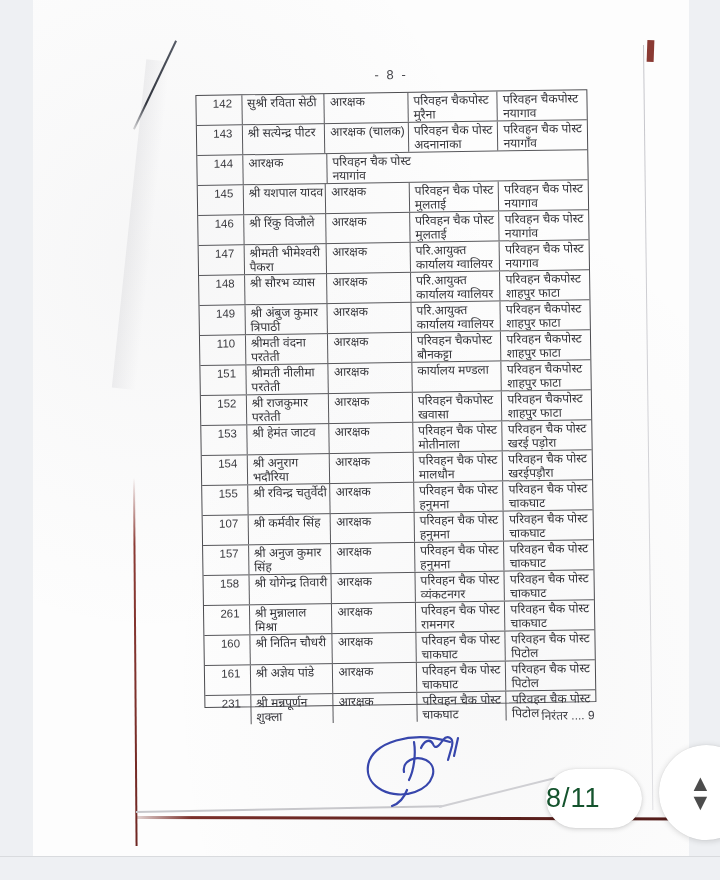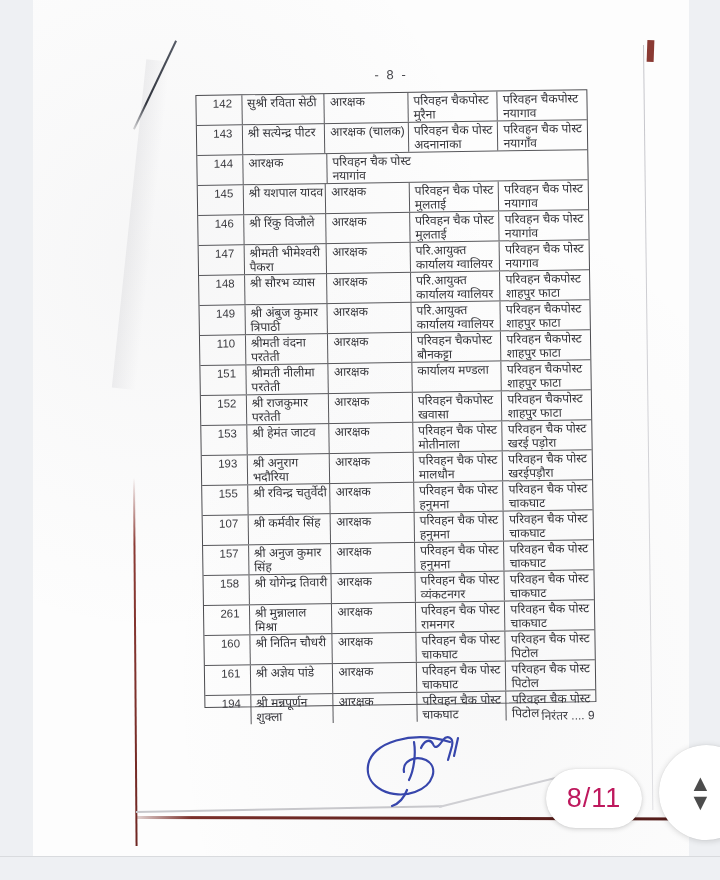--- a/index.html
+++ b/index.html
@@ -83,22 +83,22 @@
   .c-to   { width:90px; }
   .cont-note {
     margin-top:4px; text-align:right; font-size:12px; color:#44444a; padding-right:2px;
   }
   .signature { position:absolute; left:322px; top:726px; }
   
   .page-pill {
     position:absolute; left:546px; top:769px; width:96px; height:59px;
     background:#fff; border-radius:30px;
     box-shadow:0 1px 5px rgba(0,0,0,.18), 0 0 1px rgba(0,0,0,.12);
-    display:flex; align-items:center; justify-content:center;
-    font-size:27px; color:#be185d; letter-spacing:1px;
+    display:flex; align-items:center; justify-content:flex-start;
+    font-size:27px; color:#14532d; letter-spacing:1px;
   }
   .scroll-btn {
     position:absolute; left:659px; top:745px; width:95px; height:95px;
     background:#fff; border-radius:50%;
     box-shadow:0 1px 6px rgba(0,0,0,.16), 0 0 1px rgba(0,0,0,.12);
     display:flex; flex-direction:column; align-items:flex-start; justify-content:center;
     padding-left:30px; cursor:pointer;
   }
   .scroll-btn .tri { font-size:23px; line-height:19px; color:#4c4c4c; }
 </style>
@@ -195,21 +195,21 @@
           <div class="tcell c-to">परिवहन चैकपोस्ट शाहपुर फाटा</div>
         </div>
         <div class="trow">
           <div class="tcell c-sno">153</div>
           <div class="tcell c-name">श्री हेमंत जाटव</div>
           <div class="tcell c-desg">आरक्षक</div>
           <div class="tcell c-from">परिवहन चैक पोस्ट मोतीनाला</div>
           <div class="tcell c-to">परिवहन चैक पोस्ट खरई पड़ोरा</div>
         </div>
         <div class="trow">
-          <div class="tcell c-sno">193</div>
+          <div class="tcell c-sno">154</div>
           <div class="tcell c-name">श्री अनुराग भदौरिया</div>
           <div class="tcell c-desg">आरक्षक</div>
           <div class="tcell c-from">परिवहन चैक पोस्ट मालधौन</div>
           <div class="tcell c-to">परिवहन चैक पोस्ट खरईपड़ौरा</div>
         </div>
         <div class="trow">
           <div class="tcell c-sno">155</div>
           <div class="tcell c-name">श्री रविन्द्र चतुर्वेदी</div>
           <div class="tcell c-desg">आरक्षक</div>
           <div class="tcell c-from">परिवहन चैक पोस्ट हनुमना</div>
@@ -251,21 +251,21 @@
           <div class="tcell c-to">परिवहन चैक पोस्ट पिटोल</div>
         </div>
         <div class="trow">
           <div class="tcell c-sno">161</div>
           <div class="tcell c-name">श्री अज्ञेय पांडे</div>
           <div class="tcell c-desg">आरक्षक</div>
           <div class="tcell c-from">परिवहन चैक पोस्ट चाकघाट</div>
           <div class="tcell c-to">परिवहन चैक पोस्ट पिटोल</div>
         </div>
         <div class="trow">
-          <div class="tcell c-sno">194</div>
+          <div class="tcell c-sno">231</div>
           <div class="tcell c-name">श्री मन्नपूर्णन शुक्ला</div>
           <div class="tcell c-desg">आरक्षक</div>
           <div class="tcell c-from">परिवहन चैक पोस्ट चाकघाट</div>
           <div class="tcell c-to">परिवहन चैक पोस्ट पिटोल</div>
         </div>
       </div>
     <div class="cont-note">निरंतर .... 9</div>
   </div>
 
   <svg class="signature" width="118" height="84" viewBox="0 0 118 84">

